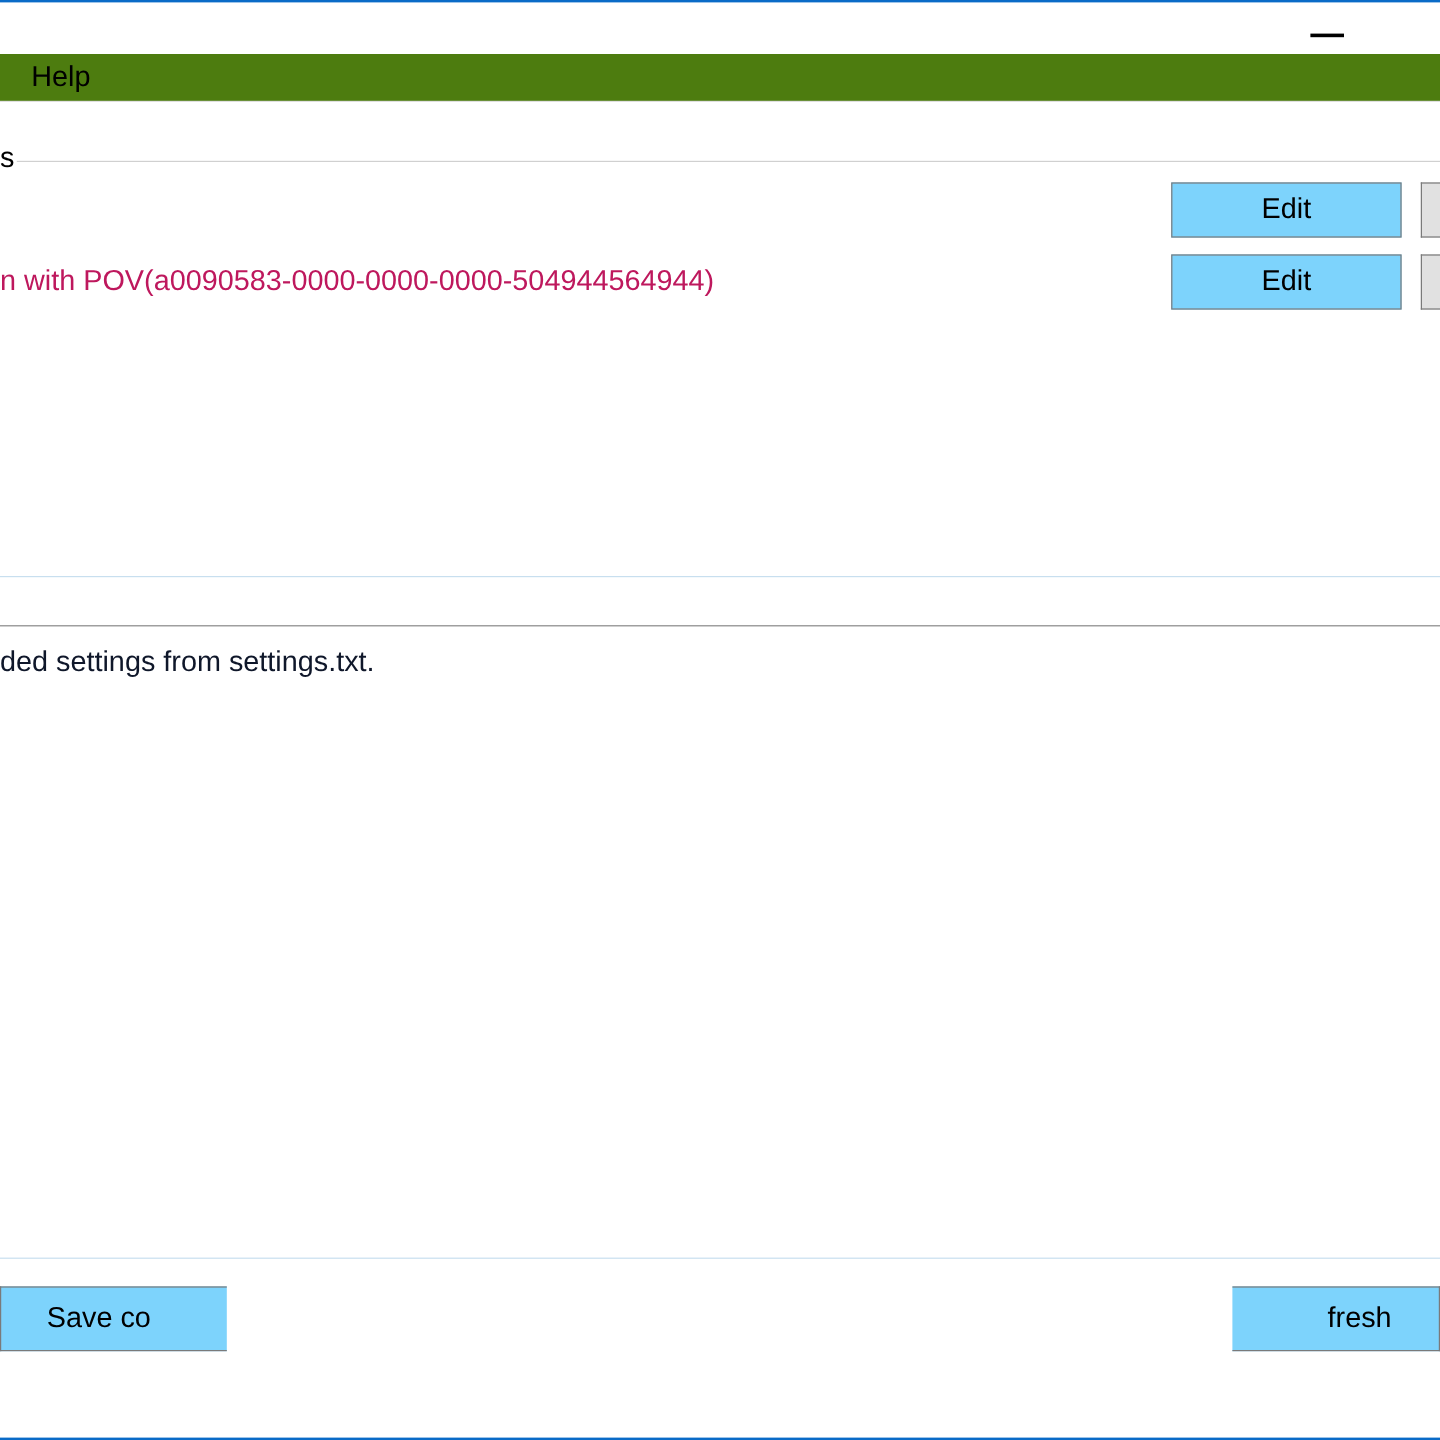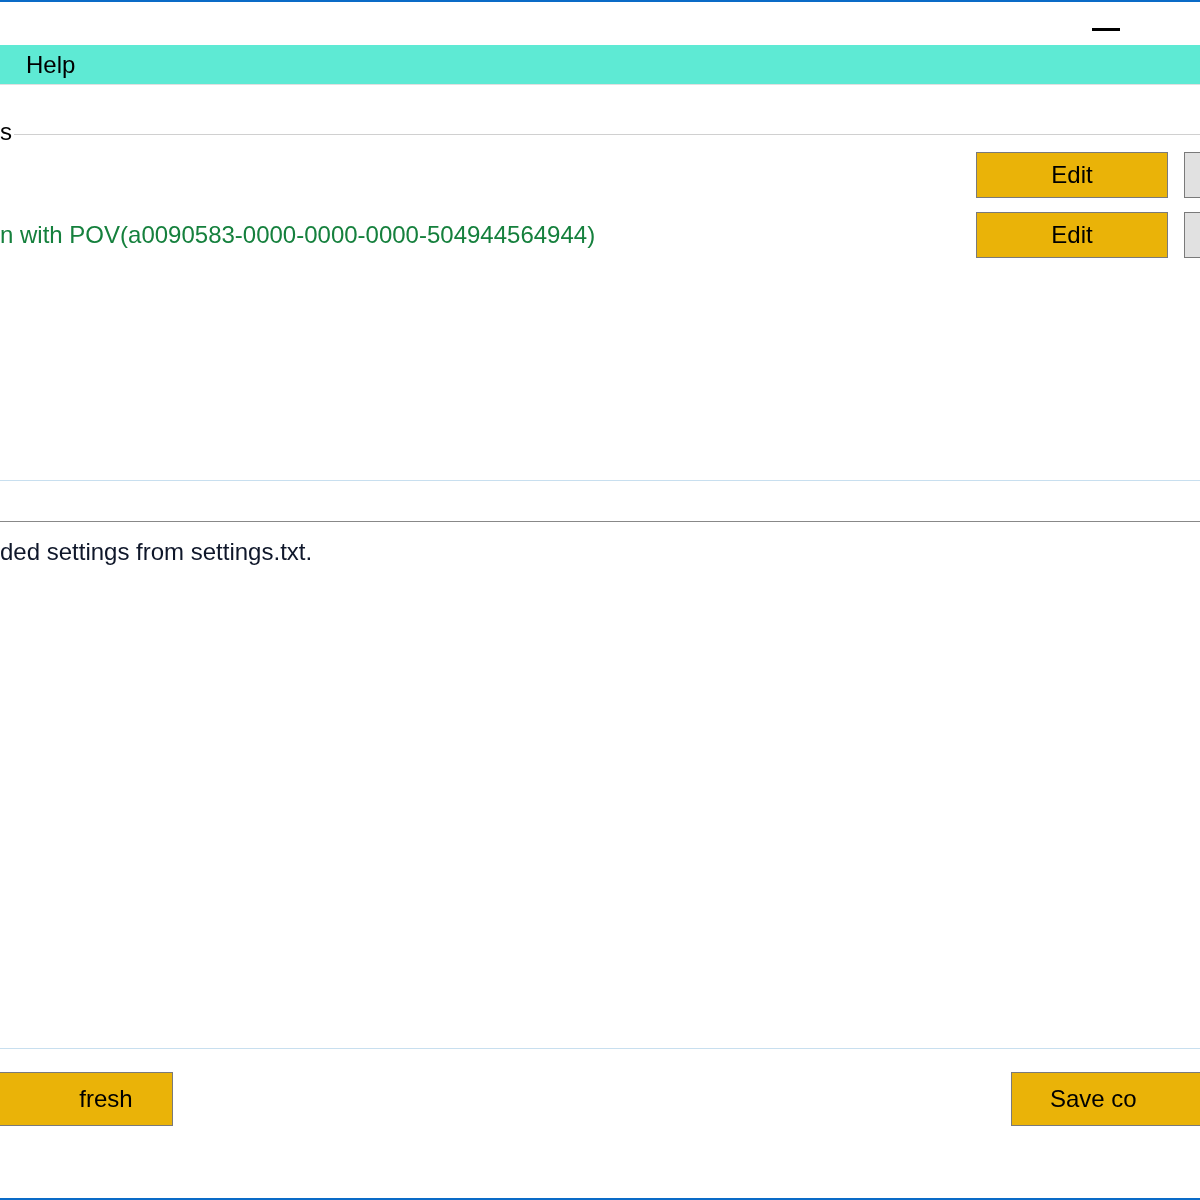--- a/index.html
+++ b/index.html
@@ -24,21 +24,21 @@
     }
     .minimize {
       width: 28px;
       height: 3px;
       background: #000;
       margin-right: 60px;
       margin-top: 12px;
     }
     .menubar {
       height: 40px;
-      background: #5eead4;
+      background: #4d7c0f;
       display: flex;
       align-items: center;
       padding-left: 18px;
       gap: 30px;
       border-bottom: 1px solid #e0e0e0;
     }
     .menubar .item {
       font-size: 24px;
       color: #000;
       cursor: default;
@@ -68,26 +68,26 @@
     }
     .device-row {
       display: flex;
       align-items: center;
       justify-content: space-between;
       padding: 8px 0 8px 0;
       height: 60px;
     }
     .device-text {
       font-size: 24px;
-      color: #15803d;
+      color: #be185d;
       white-space: nowrap;
       overflow: hidden;
     }
     .btn {
-      background: #eab308;
+      background: #7dd3fc;
       border: 1px solid #7a7a7a;
       font-family: inherit;
       font-size: 24px;
       color: #000;
       text-align: center;
       cursor: default;
     }
     .btn-edit {
       width: 192px;
       height: 46px;
@@ -211,17 +211,17 @@
 <div class="hr2"></div>
 <div class="hr3"></div>
 
 <div class="log-area">
   <div class="log-line">ded settings from settings.txt.</div>
 </div>
 
 <div class="hr4"></div>
 
 <div class="footer">
+  <button class="btn btn-save">Save co</button>
   <button class="btn btn-refresh">fresh</button>
-  <button class="btn btn-save">Save co</button>
 </div>
 
 <div class="bottom-border"></div>
 
 </body></html>

